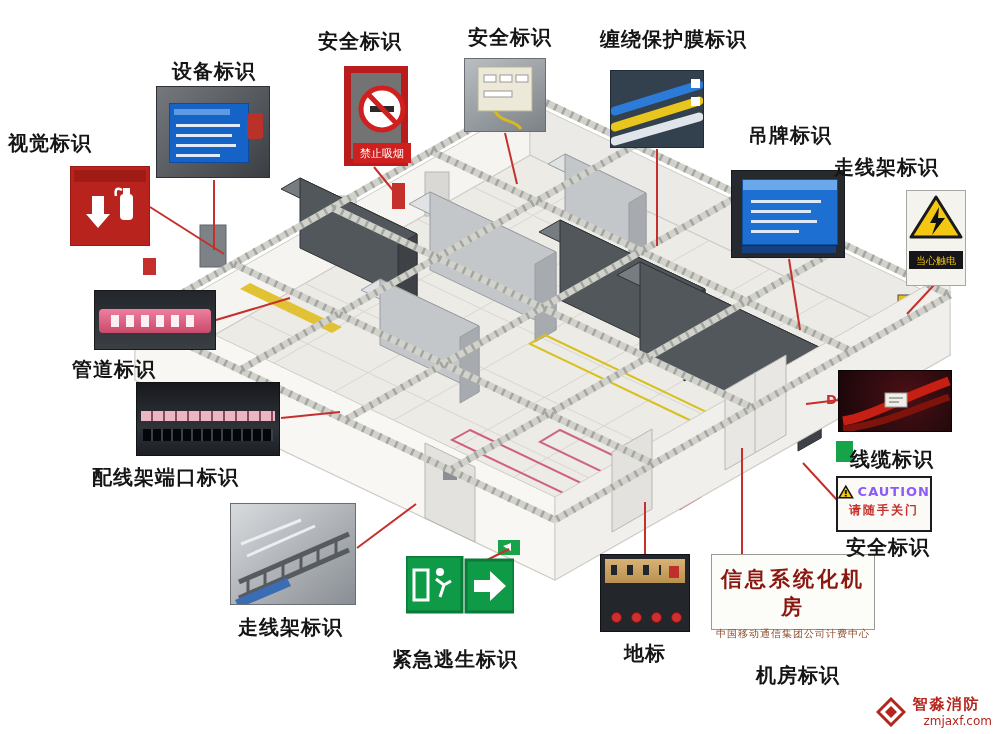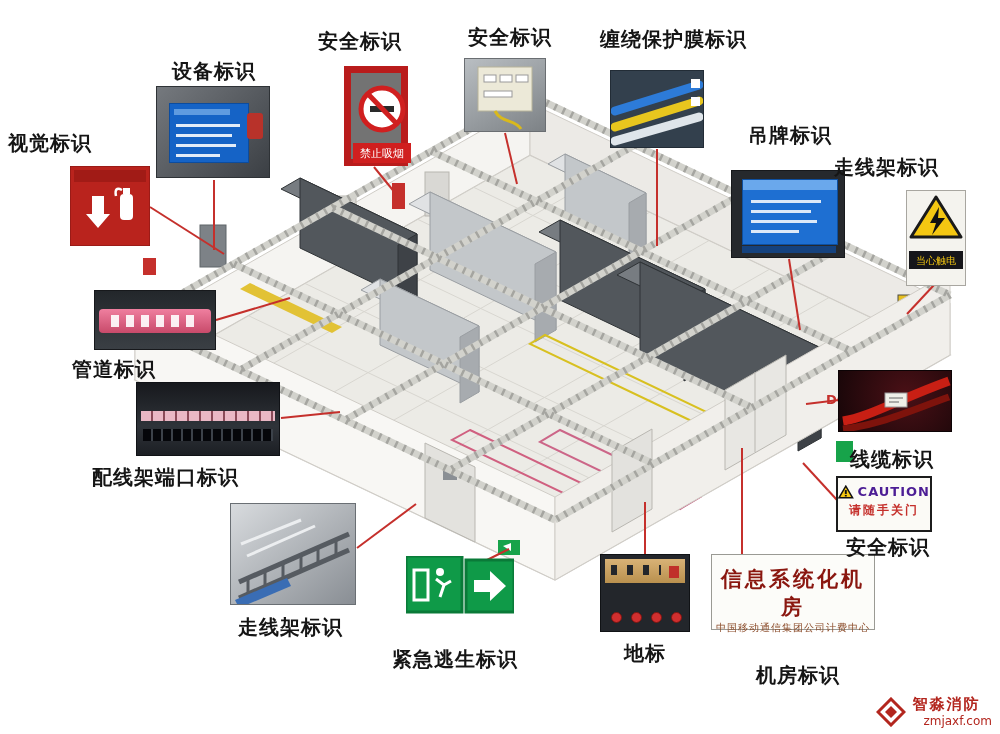--- a/index.html
+++ b/index.html
@@ -42,27 +42,27 @@
   .t-exit{background:transparent;}
   
   .t-floor{background:#23262b;border:1px solid #101215;}
   .fm-wood{position:absolute;left:4px;right:4px;top:4px;height:24px;background:linear-gradient(#d8b276,#b9904e);}
   .fm-slots{position:absolute;left:6px;top:6px;width:50px;height:10px;background:repeating-linear-gradient(90deg,#23262b 0 6px,transparent 6px 16px);}
   .fm-chip{position:absolute;right:6px;top:7px;width:10px;height:12px;background:#c0302a;}
   .fm-dot{position:absolute;bottom:8px;width:9px;height:9px;border-radius:50%;background:#d02f2f;border:1px solid #7e1512;}
   
   .t-board{background:#fcfcf9;border:1px solid #9a9a94;text-align:center;}
   .board-title{margin-top:10px;font-size:21px;font-weight:700;color:#8a1710;letter-spacing:3px;}
-  .board-sub{margin-top:0;font-size:10px;color:#8a4a28;letter-spacing:1px;}
+  .board-sub{margin-top:6px;font-size:10px;color:#8a4a28;letter-spacing:1px;}
   
   .t-cable{background:radial-gradient(circle at 60% 40%,#4a1016,#160608);border:1px solid #0c0305;}
   
   .t-caution{background:#fbfaf6;border:2px solid #1c1c1c;text-align:center;}
   .caution-row1{display:flex;align-items:center;justify-content:center;gap:4px;margin-top:6px;}
-  .caution-title{font-size:13px;font-weight:700;color:#4c1d95;letter-spacing:1px;text-align:center;}
+  .caution-title{font-size:13px;font-weight:700;color:#8b5cf6;letter-spacing:1px;text-align:center;}
   .caution-sub{margin-top:3px;font-size:12px;font-weight:700;color:#c5302c;letter-spacing:2px;}
   
   .watermark{position:absolute;right:8px;bottom:6px;display:flex;align-items:center;gap:6px;}
   .wm-name{font-size:15px;font-weight:700;color:#b3261e;letter-spacing:2px;}
   .wm-site{font-size:12px;color:#b3261e;margin-left:11px;}
 </style>
 </head>
 <body>
 
 <div class="stage">

